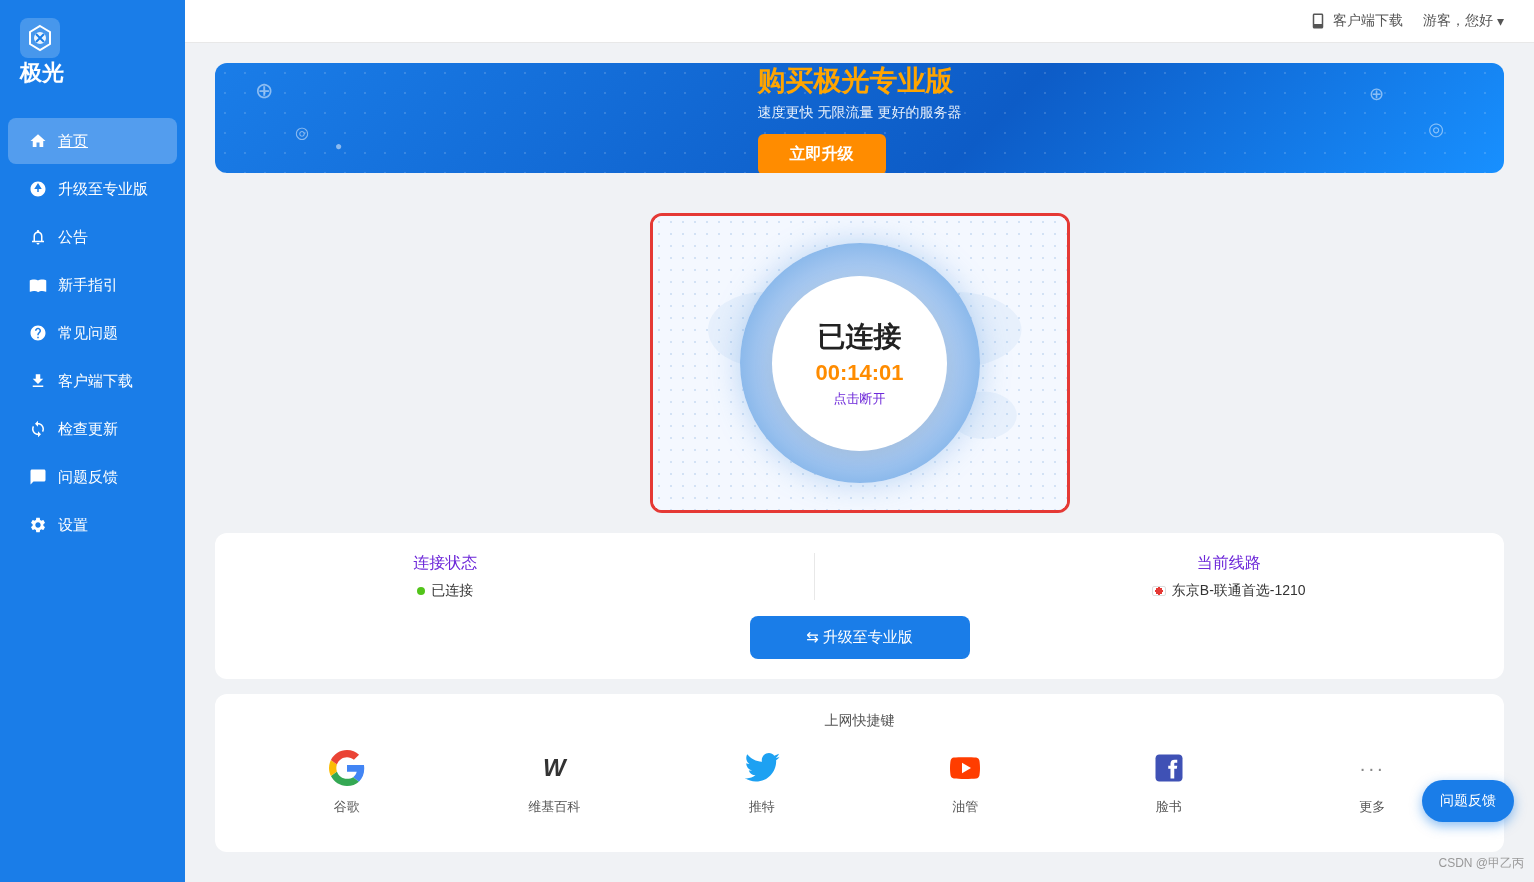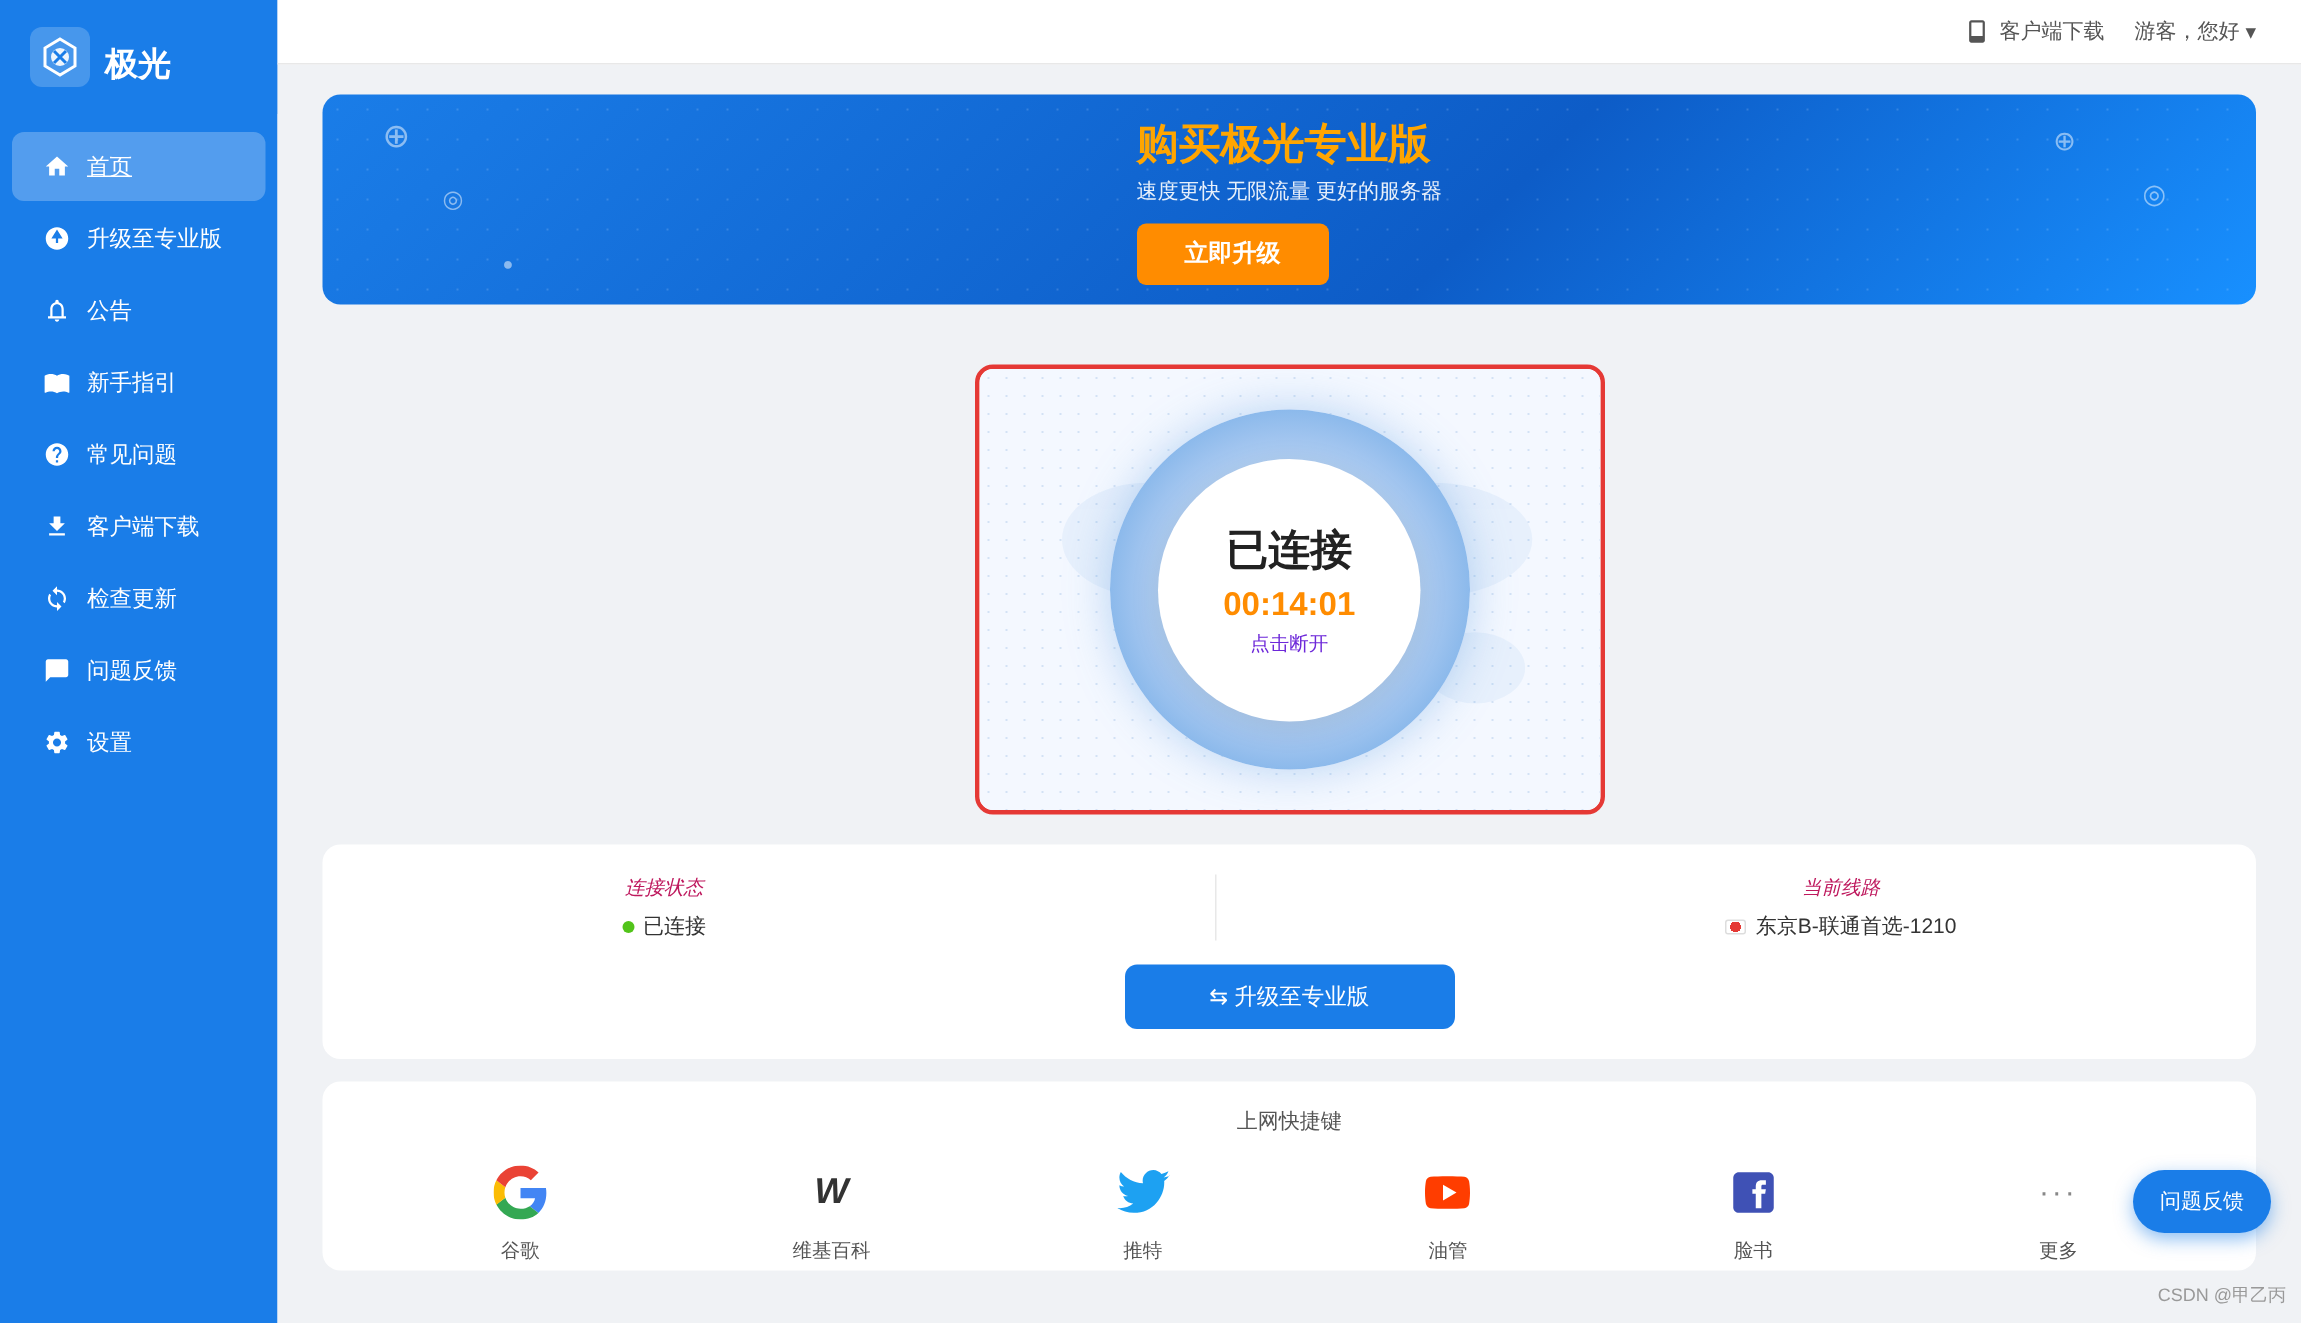--- a/index.html
+++ b/index.html
@@ -10,23 +10,24 @@
       width: 185px;
       min-width: 185px;
       background: #1a7de8;
       height: 100%;
       display: flex;
       flex-direction: column;
       padding-top: 0;
     }
     .sidebar-logo {
       display: flex;
-      align-items: flex-end;
+      align-items: flex-start;
       padding: 18px 20px;
       background: #1a7de8;
+      flex-direction: column;
     }
     .logo-icon {
       width: 40px;
       height: 40px;
       margin-right: 10px;
     }
     .logo-text {
       color: white;
       font-size: 22px;
       font-weight: bold;
@@ -238,23 +239,22 @@
       justify-content: space-around;
       margin-bottom: 16px;
     }
     .status-col {
       display: flex;
       flex-direction: column;
       align-items: center;
       gap: 8px;
     }
     .status-label {
-      font-size: 13px;
-      color: #be185d;
-      font-style: italic;
+      font-size: 16px;
+      color: #6d28d9;
     }
     .status-value {
       display: flex;
       align-items: center;
       gap: 6px;
       font-size: 14px;
       color: #333;
     }
     .status-dot {
       width: 8px;
@@ -285,21 +285,21 @@
       font-size: 15px;
       cursor: pointer;
       text-align: center;
     }
 
     
     .shortcuts-card {
       background: white;
       border-radius: 12px;
       margin: 0 30px 35px;
-      padding: 18px 30px 4px;
+      padding: 18px 30px 36px;
     }
     .shortcuts-title {
       text-align: center;
       font-size: 14px;
       color: #555;
       margin-bottom: 16px;
     }
     .shortcuts-row {
       display: flex;
       justify-content: space-around;

